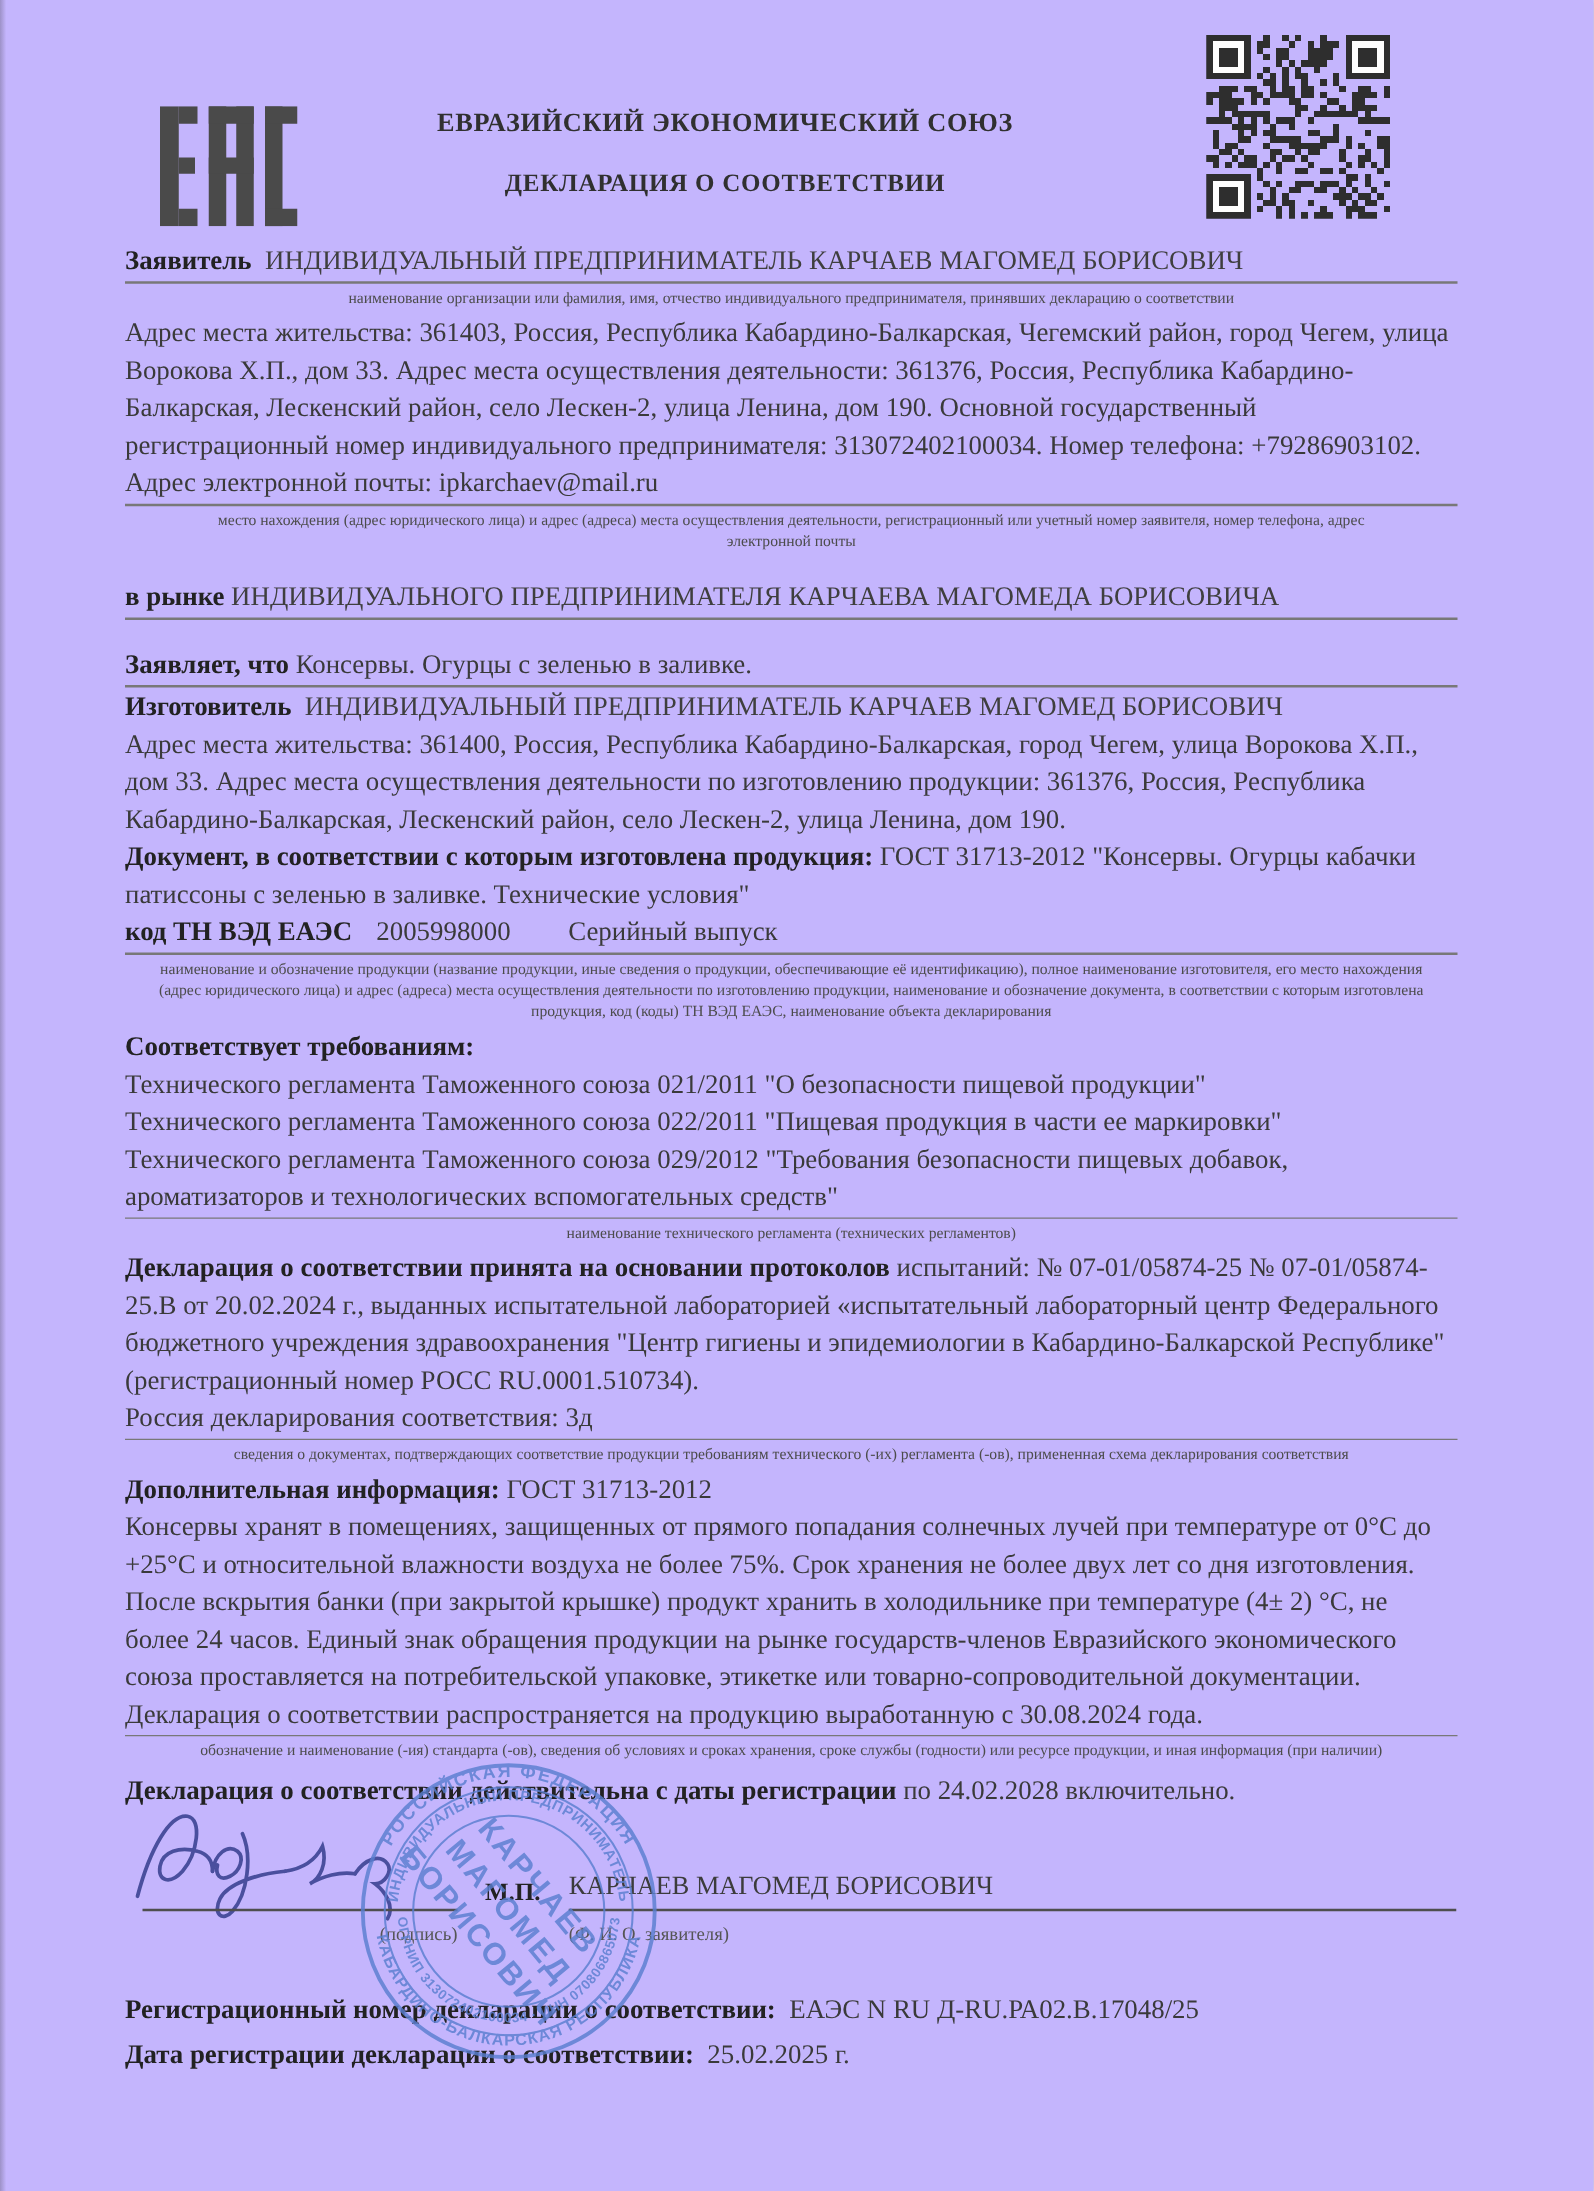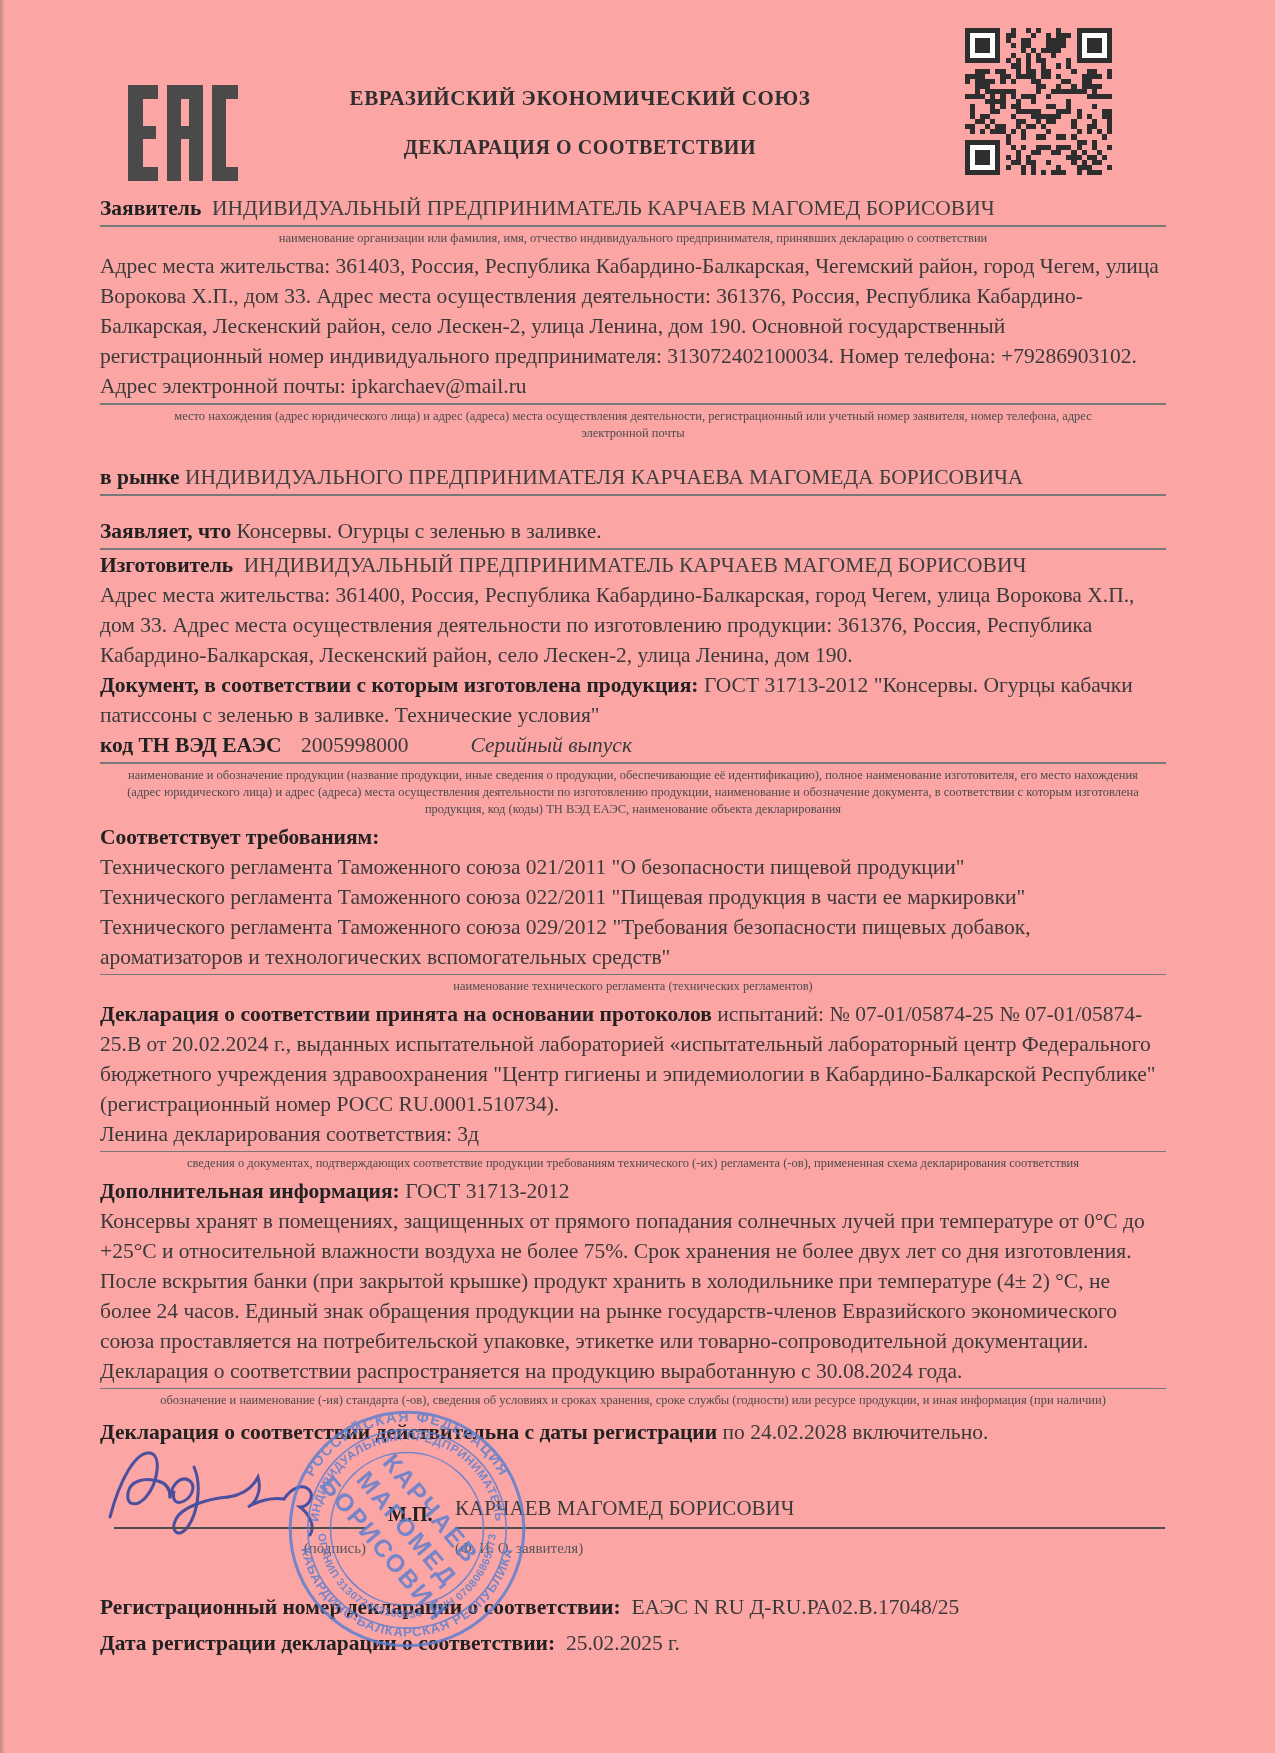--- a/index.html
+++ b/index.html
@@ -1,17 +1,17 @@
 <!DOCTYPE html>
 <html><head>
 <meta charset="utf-8">
 <style>
   html,body{margin:0;padding:0;background:#e8e8e8;}
   .page{
-    position:relative;width:1275px;height:1753px;background:#fca5a5;
+    position:relative;width:1275px;height:1753px;background:#c4b5fd;
     font-family:"Liberation Serif",serif;color:#3a3a3a;overflow:hidden;
     margin:0 auto;box-shadow:0 0 6px rgba(0,0,0,.25);
   }
   .scan-edge{position:absolute;left:0;top:0;width:5px;height:100%;
     background:linear-gradient(90deg,rgba(40,40,40,.25),rgba(40,40,40,0));}
 
   
   .eac{position:absolute;left:128px;top:85px;width:110px;height:96px;}
   .title1{position:absolute;left:260px;top:86px;width:640px;text-align:center;
     font-weight:bold;font-size:21px;letter-spacing:.6px;color:#303030;}
@@ -22,21 +22,21 @@
   
   .flow{position:absolute;left:100px;top:193px;width:1066px;font-size:21.5px;line-height:30px;}
   .flow p{margin:0;}
   b,.b{font-weight:bold;color:#222;margin-top:12px;}
   .rule{border-bottom:2px solid #787878;margin-top:2px;}
   .rule.thin{border-bottom-width:1.6px;}
   .hint{font-size:12.5px;line-height:17px;color:#4c4c4c;text-align:center;margin:3px auto 4px auto;width:96%;}
   .mt20{margin-top:20px!important;}
   .mt8{margin-top:8px!important;}
   .caps{color:#3f3f3f;}
-  .gap-left{display:inline-block;margin-left:62px;font-style:italic;}
+  .gap-left{display:inline-block;margin-left:46px;}
   .num-gap{display:inline-block;margin-left:14px;}
 
   
   .sig-block{position:relative;height:122px;margin-top:16px;}
   .sig-svg{position:absolute;left:2px;top:-26px;width:235px;height:106px;}
   .sig-line{position:absolute;left:14px;top:64px;width:252px;border-bottom:2px solid #4e4e4e;}
   .sig-hint{position:absolute;left:14px;top:70px;width:252px;text-align:right;font-size:15px;color:#555;}
   .mp{position:absolute;left:288px;top:36px;font-size:20px;font-weight:bold;color:#222;}
   .fio-name{position:absolute;left:355px;top:30px;width:710px;text-align:left;font-size:21px;color:#3c3c3c;font-family:Liberation Serif, serif;}
   .fio-line{position:absolute;left:355px;top:64px;width:710px;border-bottom:2px solid #4e4e4e;}
@@ -408,21 +408,21 @@
     <p><b>Соответствует требованиям:</b></p>
     <p>Технического регламента  Таможенного союза  021/2011 "О безопасности пищевой продукции"</p>
     <p>Технического регламента Таможенного союза 022/2011 "Пищевая продукция в части ее маркировки"</p>
     <p>Технического регламента Таможенного союза  029/2012   "Требования безопасности пищевых добавок, ароматизаторов и технологических вспомогательных средств"</p>
     <div class="rule thin"></div>
     <div class="hint">наименование технического регламента (технических регламентов)</div>
 
     <p>
       <b>Декларация о соответствии принята на основании протоколов</b> <span>испытаний: № 07-01/05874-25 №  07-01/05874-25.В  от  20.02.2024 г., выданных  испытательной лабораторией «испытательный лабораторный центр  Федерального бюджетного учреждения  здравоохранения  "Центр гигиены и эпидемиологии в Кабардино-Балкарской Республике" (регистрационный номер РОСС RU.0001.510734).</span>
     </p>
-    <p>Ленина декларирования соответствия: 3д</p>
+    <p>Россия декларирования соответствия: 3д</p>
     <div class="rule thin"></div>
     <div class="hint">сведения о документах, подтверждающих соответствие продукции требованиям технического (-их) регламента (-ов), примененная схема декларирования соответствия</div>
 
     <p>
       <b>Дополнительная информация:</b> <span>ГОСТ  31713-2012</span>
     </p>
     <p>Консервы  хранят в помещениях, защищенных от прямого попадания солнечных лучей при температуре от 0°С до +25°С и относительной влажности воздуха не более 75%. Срок хранения не более двух  лет со дня изготовления. После вскрытия банки (при закрытой крышке) продукт хранить  в холодильнике при температуре (4± 2) °С, не более 24 часов. Единый знак обращения продукции на рынке государств-членов Евразийского экономического союза проставляется на потребительской упаковке, этикетке или товарно-сопроводительной документации. Декларация о соответствии распространяется на продукцию выработанную  с 30.08.2024 года.</p>
     <div class="rule thin"></div>
     <div class="hint">обозначение и наименование (-ия) стандарта (-ов), сведения об условиях и сроках хранения, сроке службы (годности) или ресурсе продукции, и иная информация (при наличии)</div>
 

